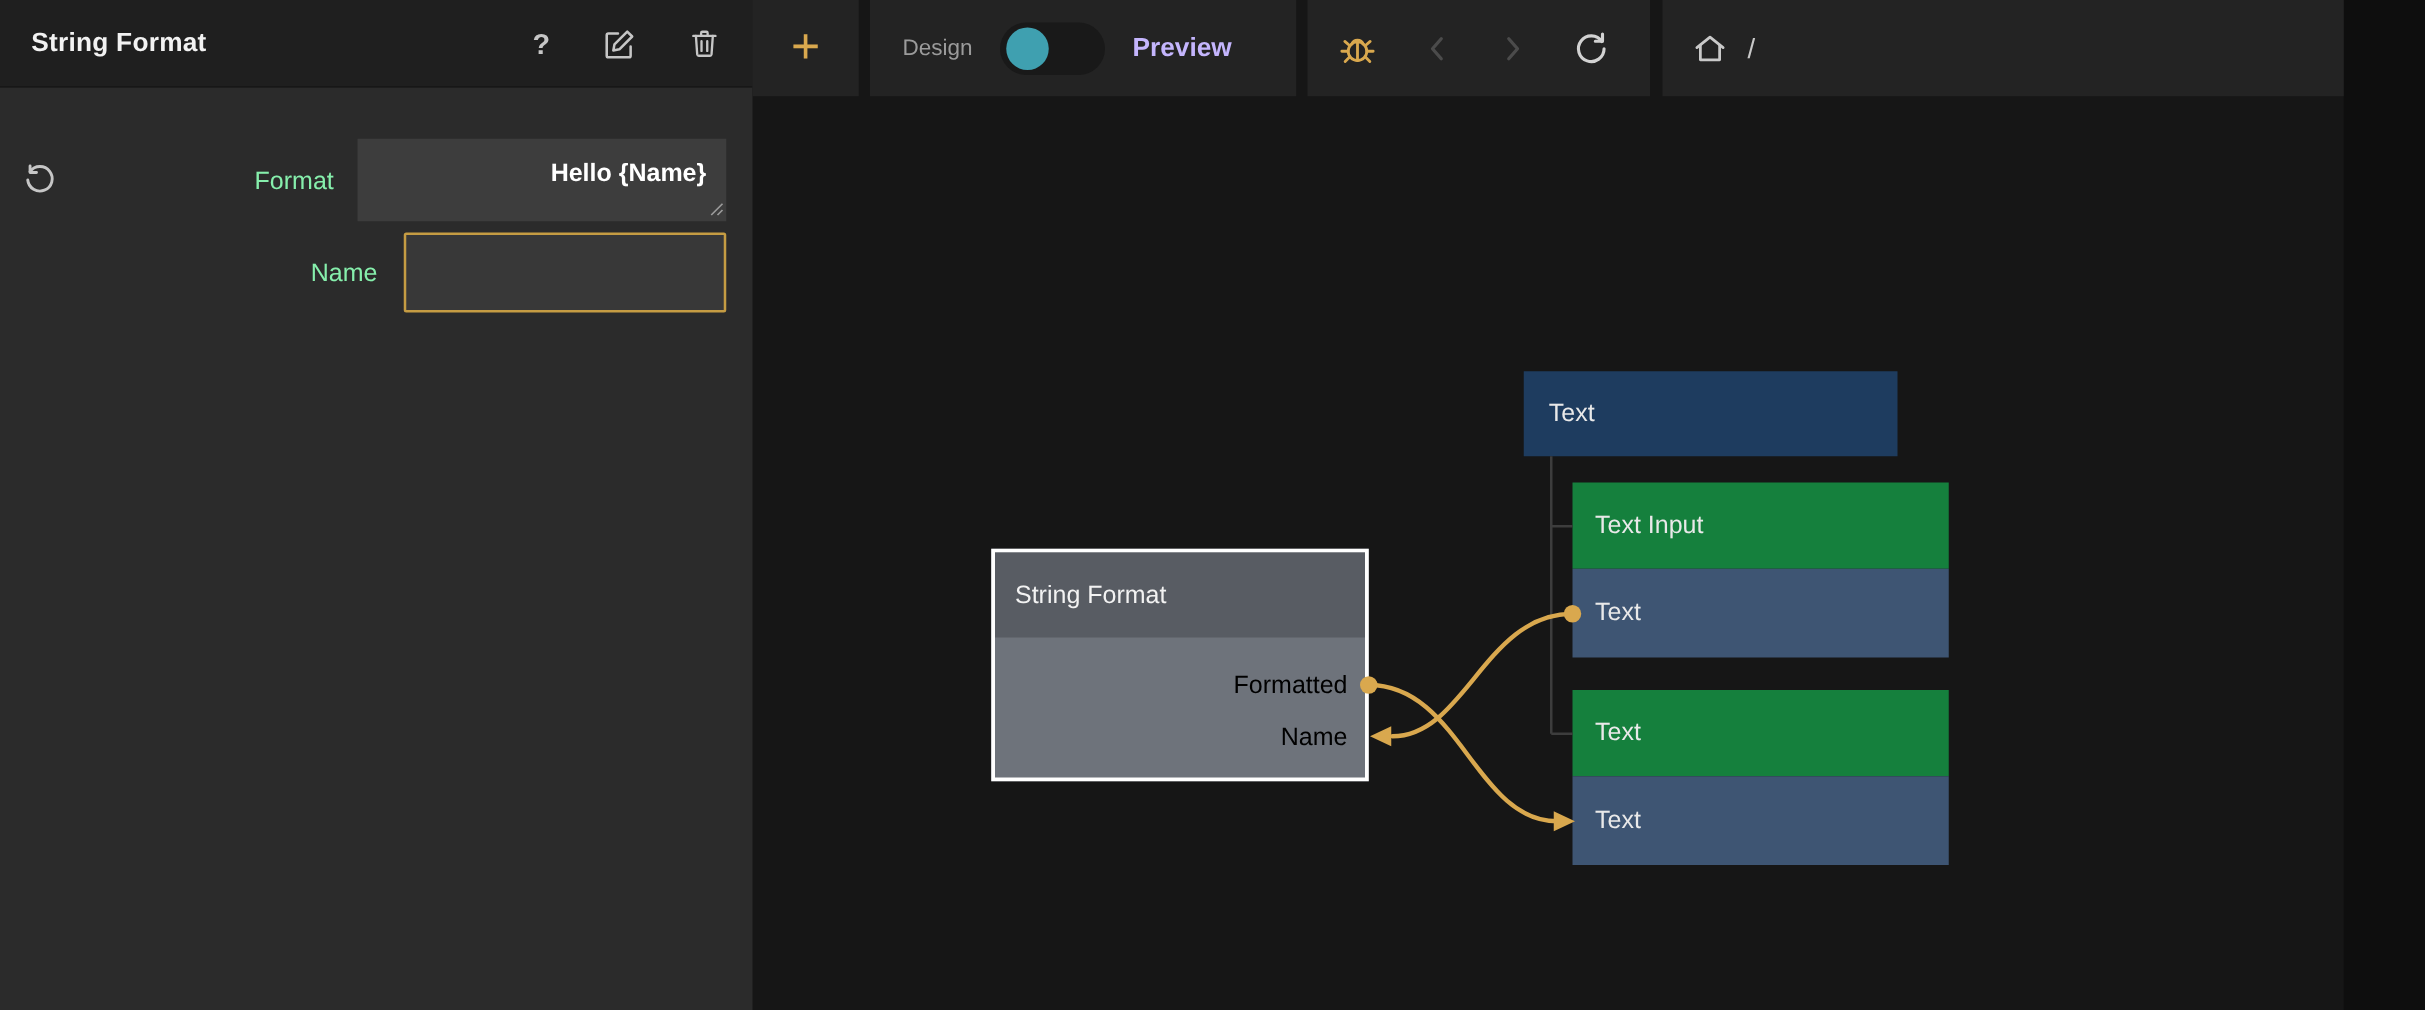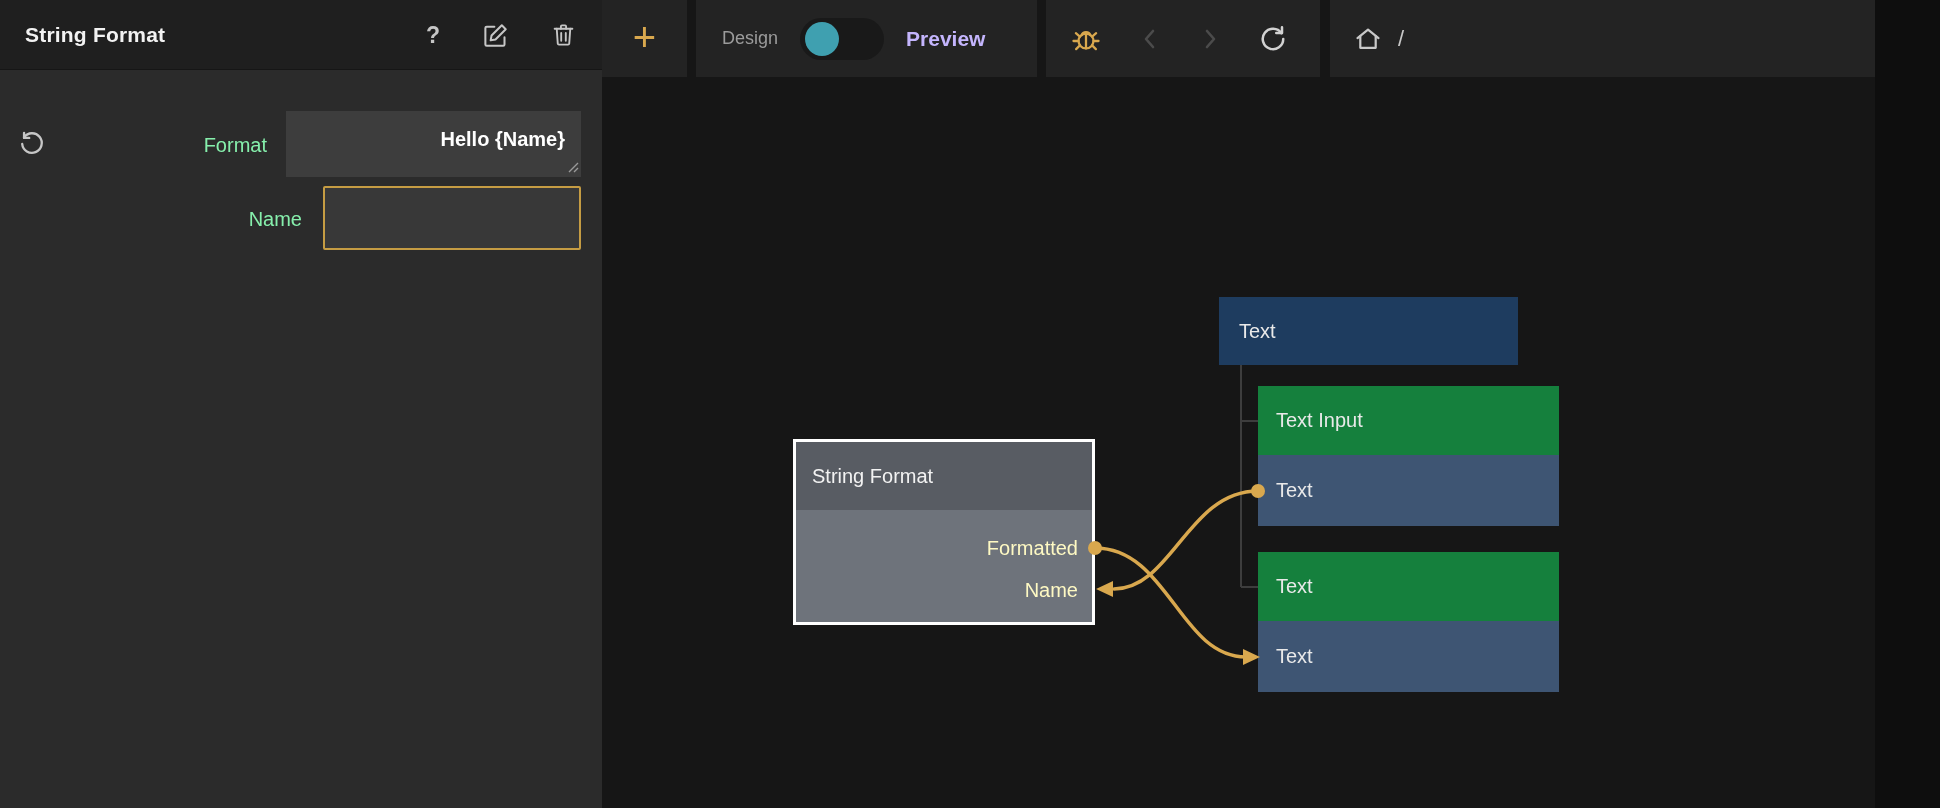--- a/index.html
+++ b/index.html
@@ -61,21 +61,21 @@
   .node-textinput { left:1258px; top:386px; }
   .node-text      { left:1258px; top:552px; }
   .nhead { height:69px; background:#15803d; line-height:69px; padding-left:18px; }
   .nrow  { height:71px; background:#3e5573; line-height:71px; padding-left:18px; }
 
   .node-sf {
     left:793px; top:439px; width:302px; height:186px;
     border:3px solid #ffffff; background:#6e737b;
   }
   .sf-head { height:68px; background:#585c63; line-height:68px; padding-left:16px; color:#f2f2f2; }
-  .sf-pin { position:absolute; right:14px; color:#fef9c3; }
+  .sf-pin { position:absolute; right:14px; color:#000000; }
   .sf-pin-out { top:95px; }
   .sf-pin-in  { top:137px; }
 
   .wires { left:0; top:0; width:1940px; height:808px; pointer-events:none; z-index:5; }
 </style>
 </head>
 <body>
 
 <div id="app">
 

